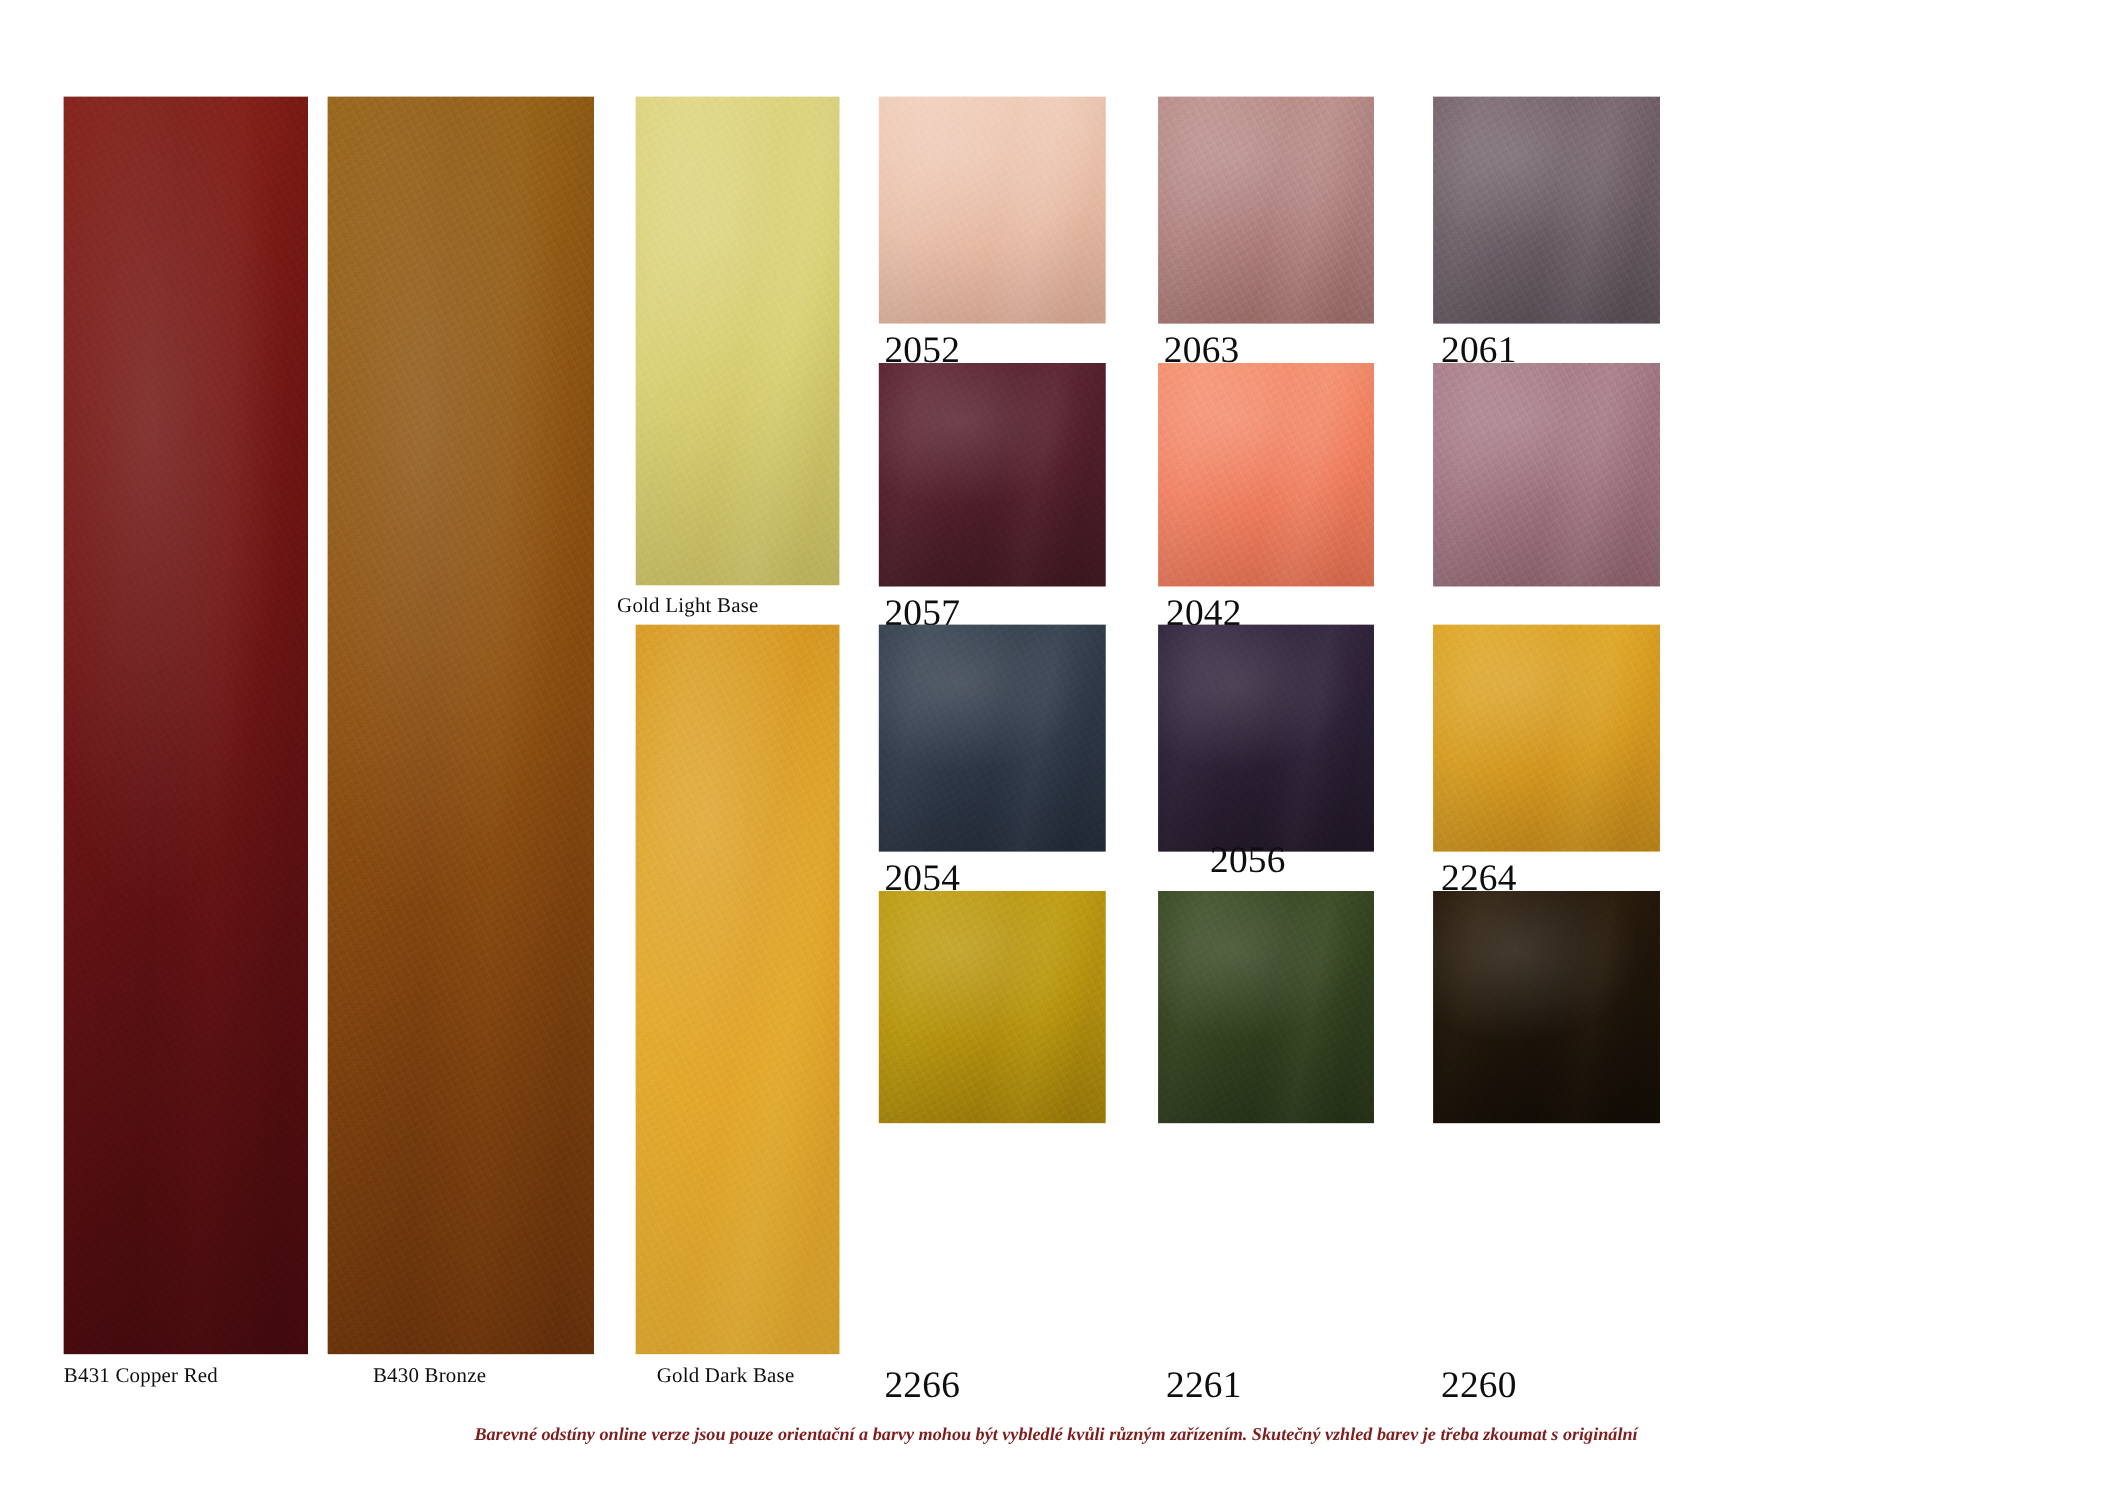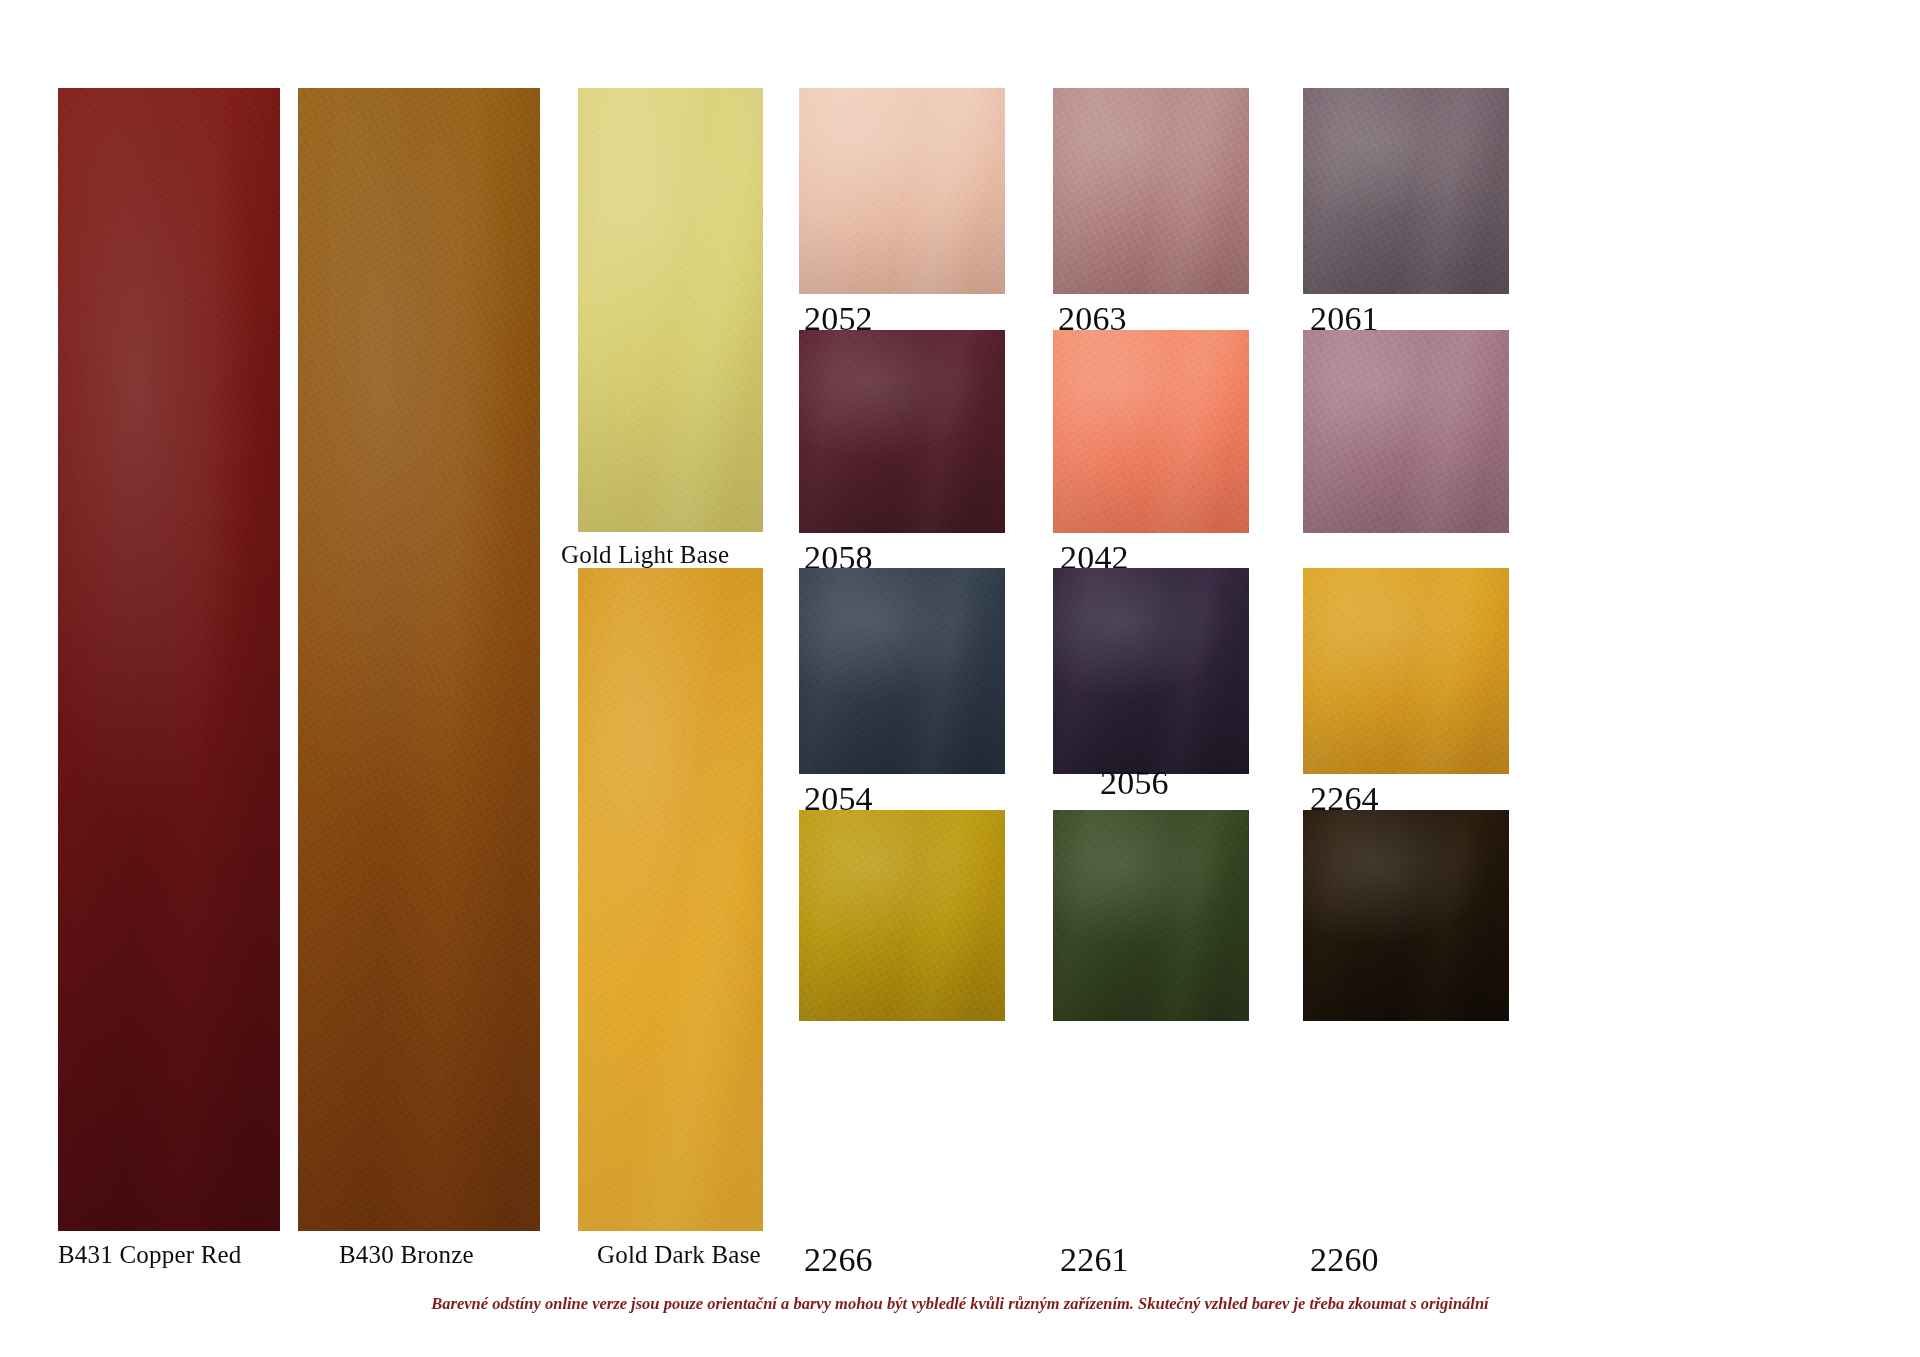--- a/index.html
+++ b/index.html
@@ -92,21 +92,21 @@
       linear-gradient(182deg,
         rgba(255,255,255,0.07) 0%,
         rgba(255,255,255,0.00) 25%,
         rgba(0,0,0,0.04) 62%,
         rgba(0,0,0,0.08) 100%);
   }
 
   
   .caption {
     position: absolute;
-    font-size: 25px;
+    font-size: 19px;
     line-height: 1.1;
     letter-spacing: .2px;
     color: #0e0e0e;
     white-space: nowrap;
   }
   .caption.small {
     font-size: 34px;
   }
 
   
@@ -177,21 +177,21 @@
     <div class="sheen"></div>
     <div class="vign"></div>
   </div>
   <div class="caption small" style="left:1310px; top:300px;">2061</div>
 
   <div class="swatch" style="left: 799px; top: 330px; width: 206px; height: 203px; background-color: rgb(81, 31, 42); background-image: linear-gradient(176deg, rgb(90, 36, 49) 0%, rgb(81, 31, 42) 48%, rgb(67, 26, 35) 100%);">
     <div class="grain"></div>
     <div class="sheen"></div>
     <div class="vign"></div>
   </div>
-  <div class="caption small" style="left:804px; top:539px;">2058</div>
+  <div class="caption small" style="left:804px; top:539px;">2057</div>
 
   <div class="swatch" style="left: 1053px; top: 330px; width: 196px; height: 203px; background-color: rgb(240, 128, 98); background-image: linear-gradient(176deg, rgb(245, 143, 111) 0%, rgb(240, 128, 98) 48%, rgb(230, 115, 85) 100%);">
     <div class="grain"></div>
     <div class="sheen"></div>
     <div class="vign"></div>
   </div>
   <div class="caption small" style="left:1060px; top:539px;">2042</div>
 
   <div class="swatch" style="left: 1303px; top: 330px; width: 206px; height: 203px; background-color: rgb(159, 116, 128); background-image: linear-gradient(176deg, rgb(168, 125, 137) 0%, rgb(159, 116, 128) 48%, rgb(146, 104, 116) 100%);">
     <div class="grain"></div>

